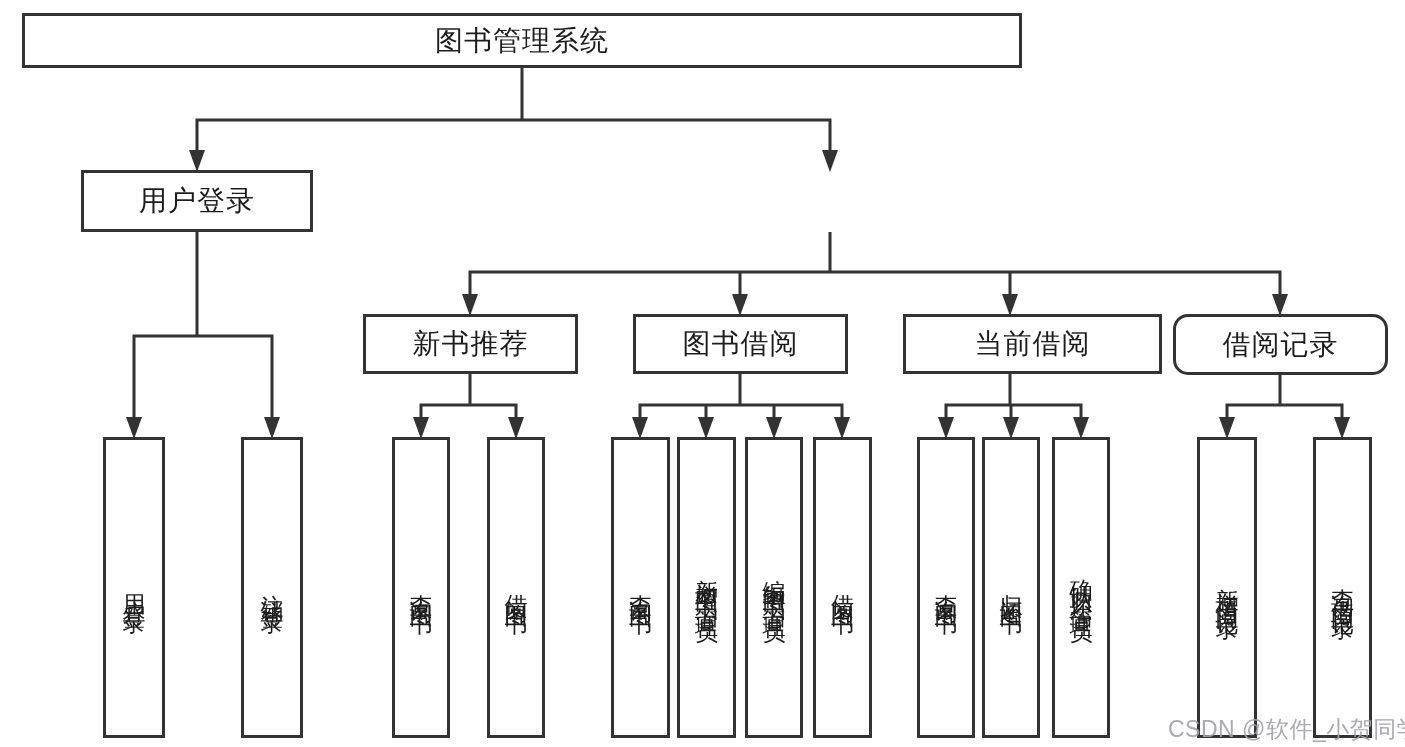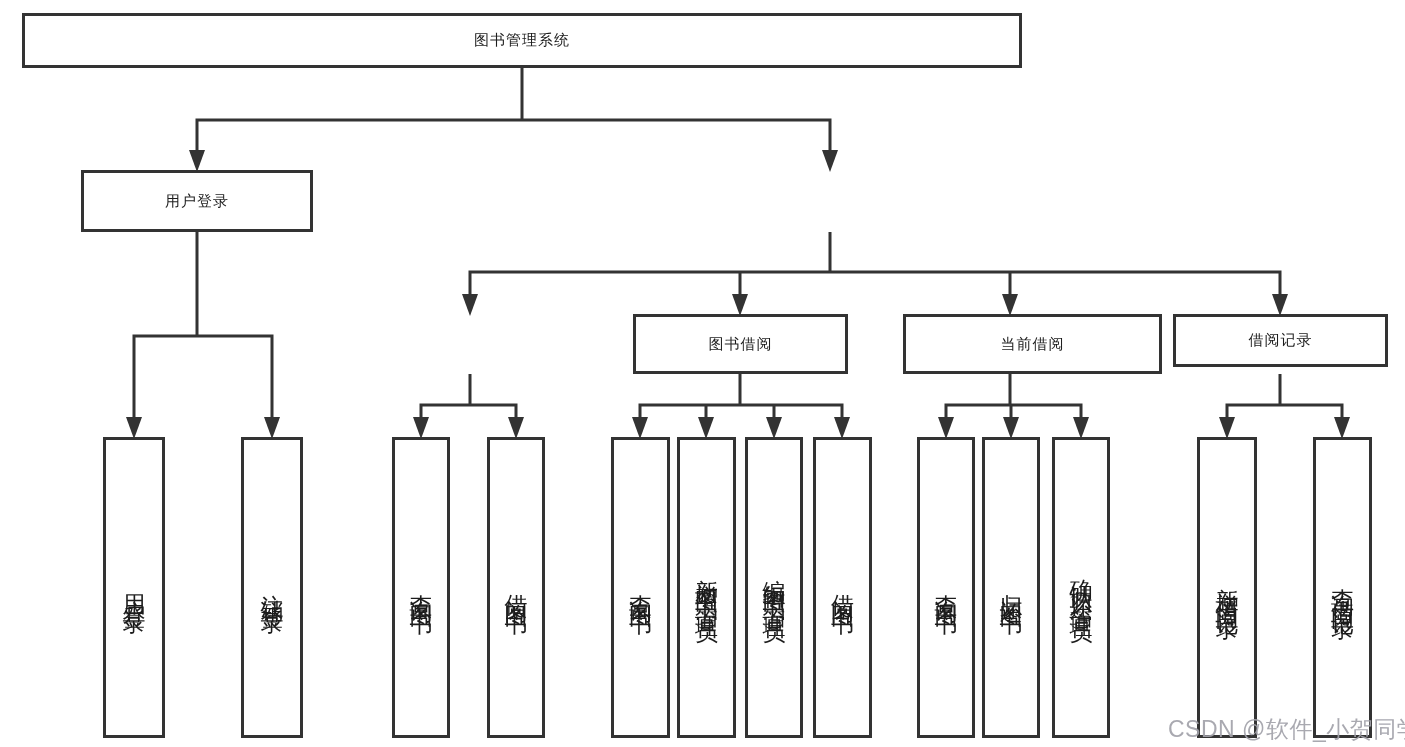--- a/index.html
+++ b/index.html
@@ -6,21 +6,21 @@
   .canvas {
     position:relative; width:1405px; height:747px; background:#ffffff;
     font-family:"Liberation Sans", sans-serif; overflow:hidden;
   }
   .node {
     position:absolute; box-sizing:border-box;
     border:3px solid #333333; background:#ffffff;
     display:flex; align-items:center; justify-content:center;
     color:#1c1c1c; z-index:1;
   }
-  .node.h { font-size:15px; letter-spacing:1px; white-space:nowrap; }
+  .node.h { font-size:28px; letter-spacing:1px; white-space:nowrap; }
   .node.leaf span.v {
     writing-mode:vertical-rl; text-orientation:mixed;
     font-size:23px; letter-spacing:6px; line-height:1; color:#1c1c1c;
   }
   svg.wires { position:absolute; left:0; top:0; z-index:2; pointer-events:none; }
   .ln { stroke:#333333; stroke-width:3; fill:none; }
   .ar { fill:#333333; stroke:none; }
   .watermark {
     position:absolute; left:1168px; top:714px; z-index:3;
     font-size:23px; color:#a2a2aa; opacity:0.92; white-space:nowrap;
@@ -72,23 +72,24 @@
       <path class="ln" d="M1280 374 V405 M1225.5 405 H1343.5 M1227 405 V417 M1342 405 V417"></path>
       <polygon class="ar" points="1219,417 1235,417 1227,439"></polygon>
       <polygon class="ar" points="1334,417 1350,417 1342,439"></polygon>
     </g>
   </svg>
 
   <div class="node h" style="left:22px; top:13px; width:1000px; height:55px;">图书管理系统</div>
 
   <div class="node h" style="left:81px; top:170px; width:232px; height:62px;">用户登录</div>
 
+  <div class="node h" style="left:363px; top:314px; width:215px; height:60px;">新书推荐</div>
   <div class="node h" style="left:633px; top:314px; width:215px; height:60px;">图书借阅</div>
   <div class="node h" style="left:903px; top:314px; width:259px; height:60px;">当前借阅</div>
-  <div class="node h" style="left:1173px; top:314px; width:215px; height:53px;">借阅记录</div>
+  <div class="node h" style="left:1173px; top:314px; width:215px; height:61px;border-radius:15px;">借阅记录</div>
 
   <div class="node leaf" style="left:103px; top:437px; width:62px; height:301px;">
     <span class="v">用户登录</span>
   </div>
   <div class="node leaf" style="left:241px; top:437px; width:62px; height:301px;">
     <span class="v">注销登录</span>
   </div>
 
   <div class="node leaf" style="left:392px; top:437px; width:58px; height:301px;">
     <span class="v">查询图书</span>

